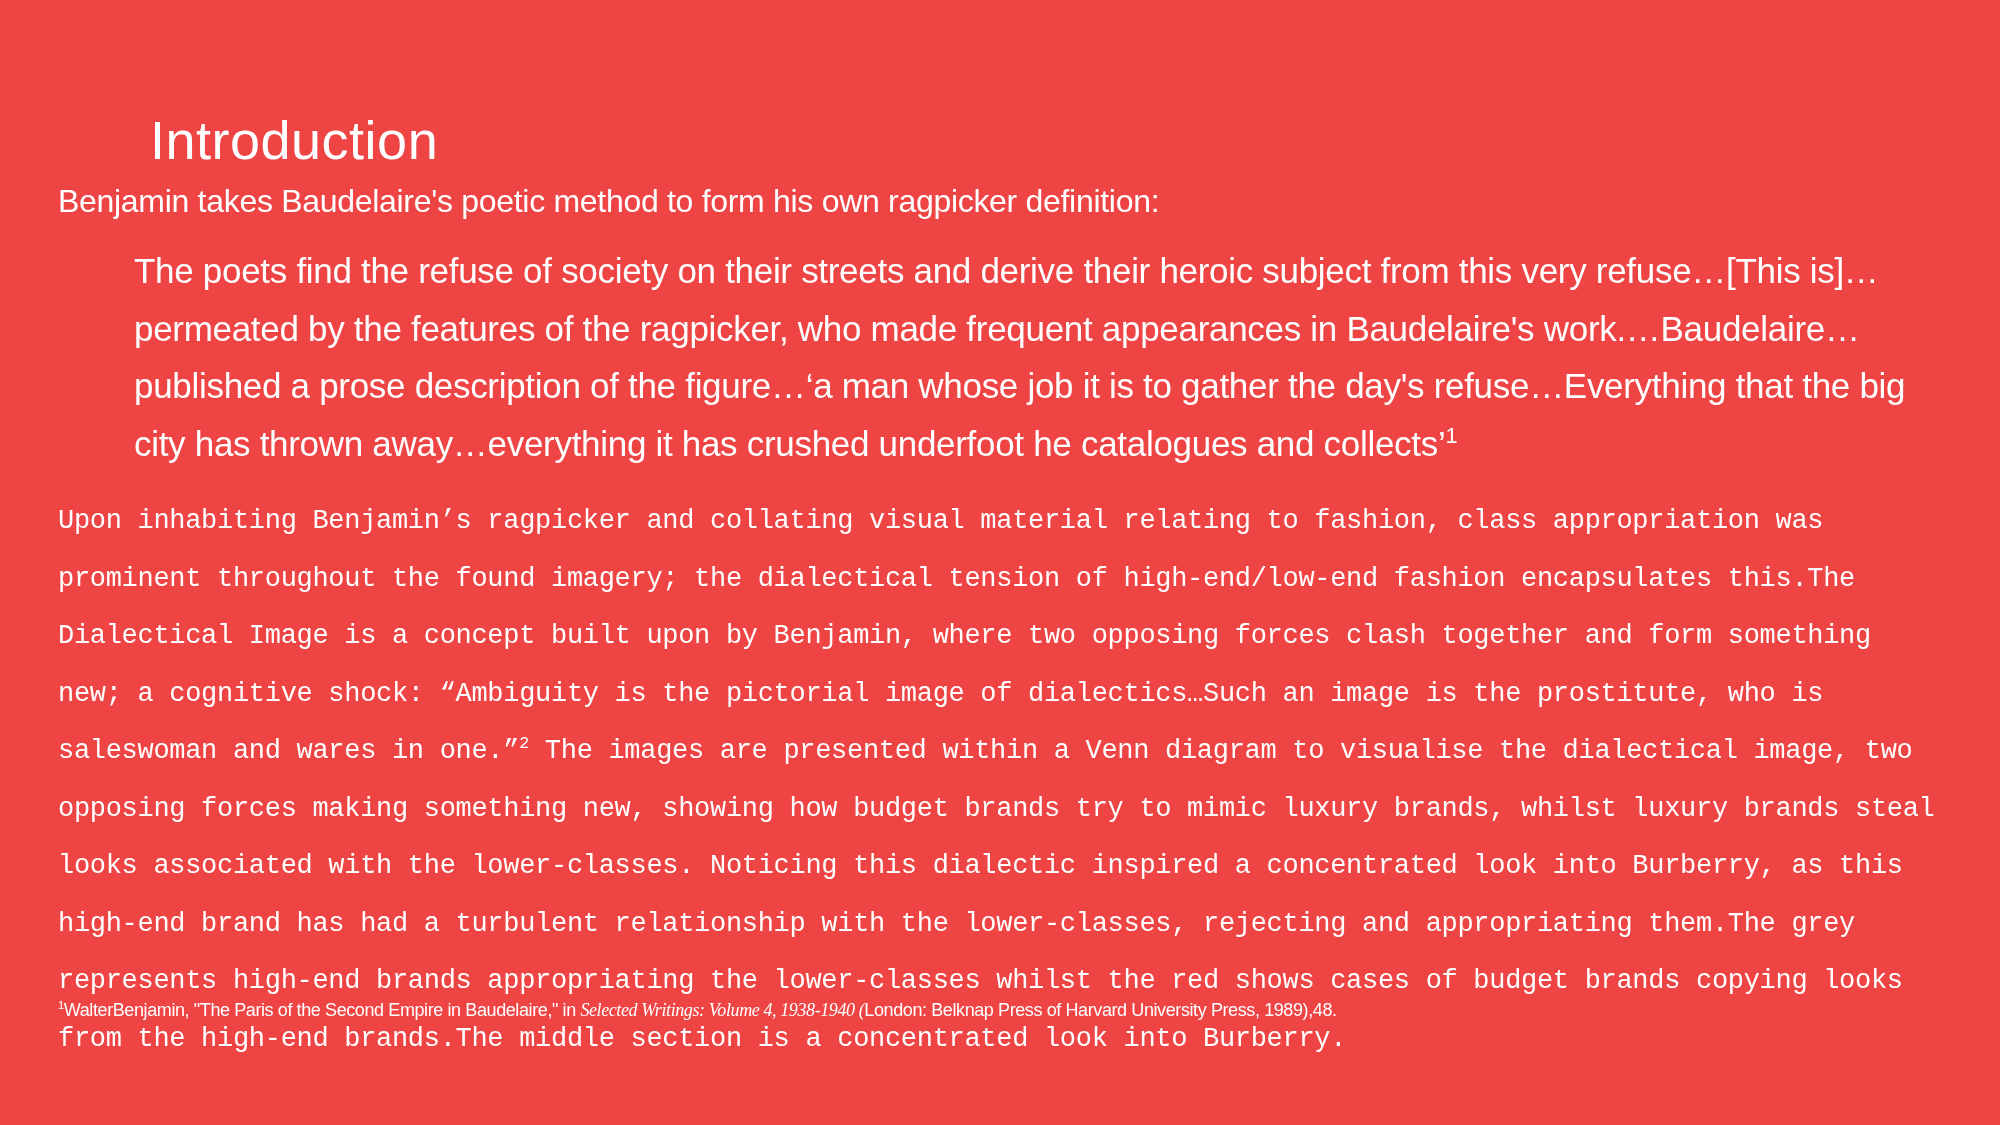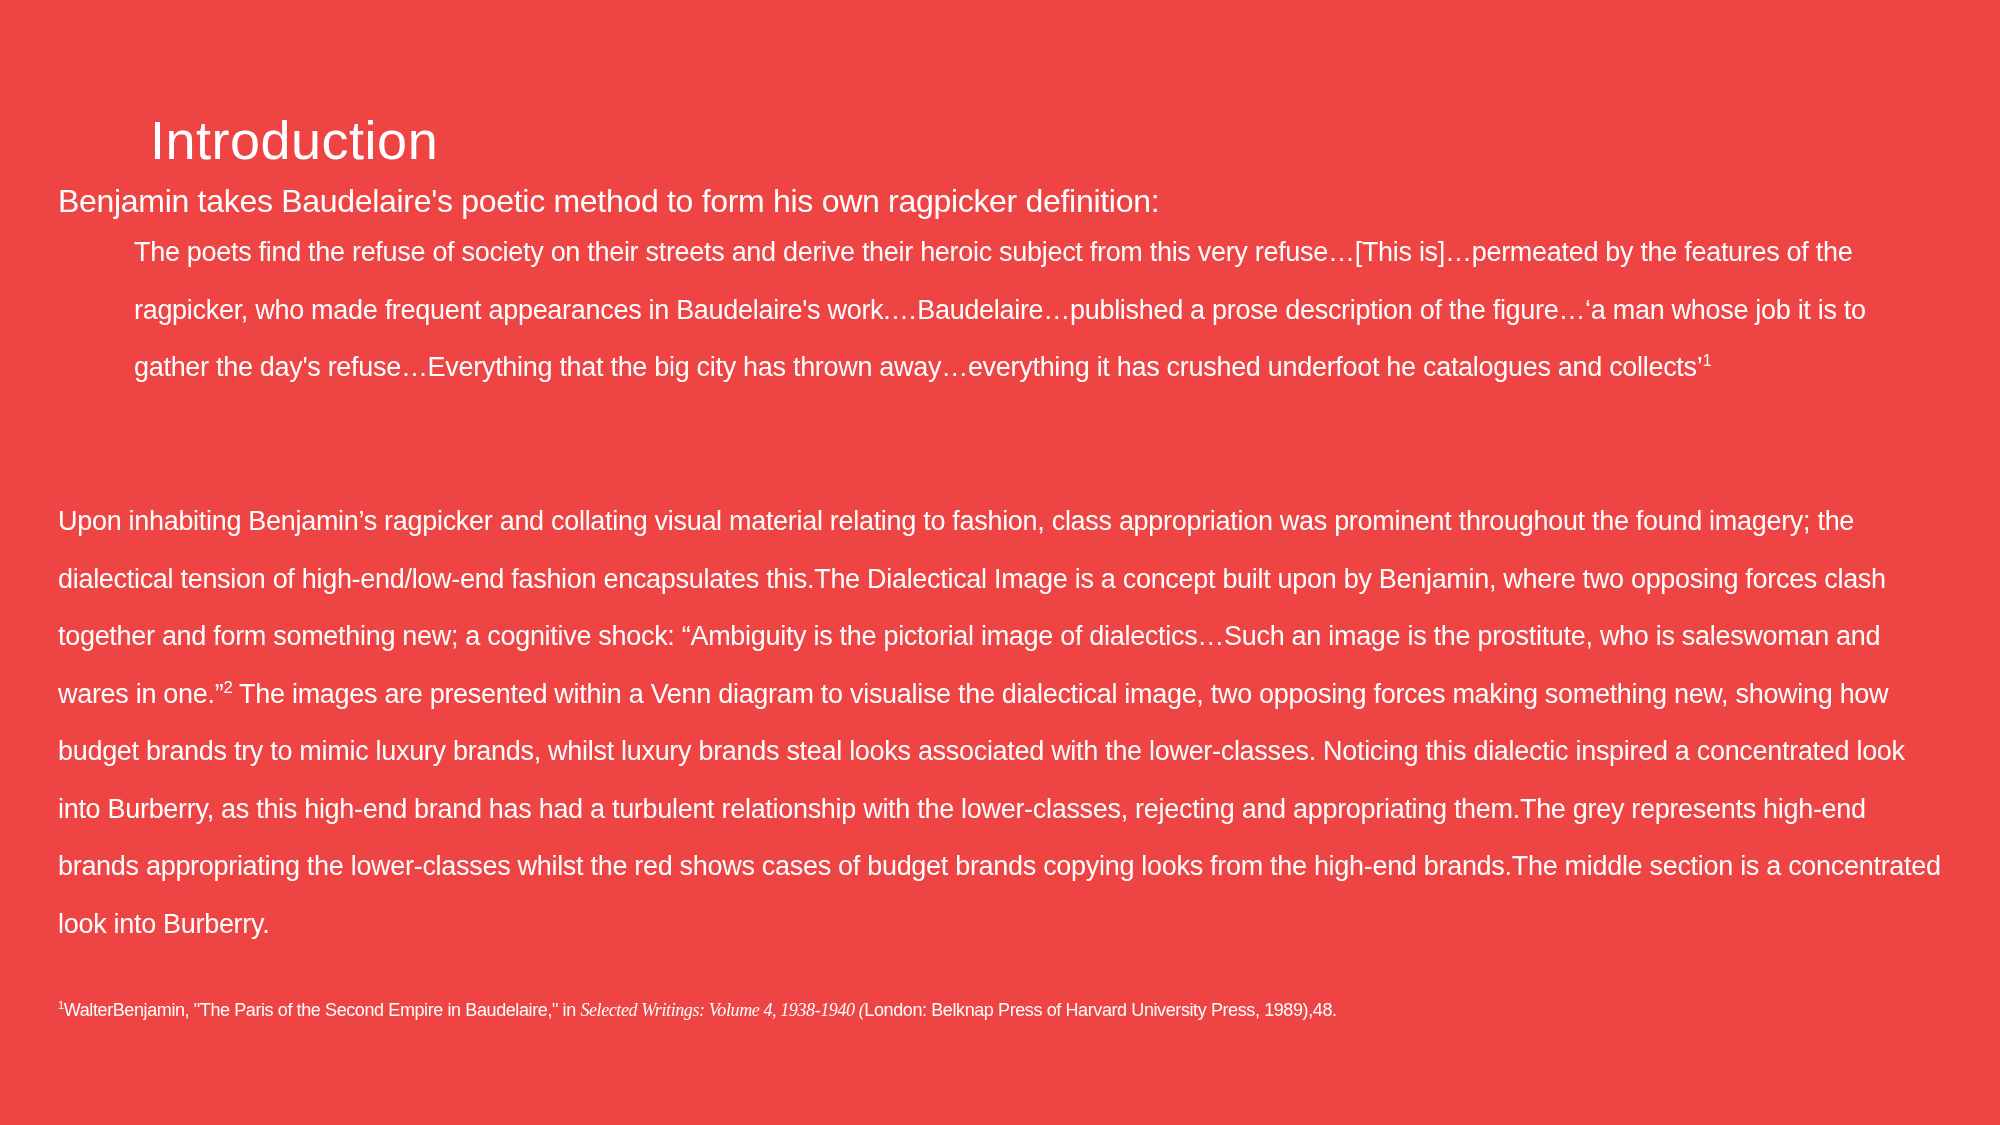--- a/index.html
+++ b/index.html
@@ -31,36 +31,37 @@
     left: 58px;
     top: 173px;
     font-size: 32px;
     letter-spacing: -0.3px;
     line-height: 57.5px;
     white-space: nowrap;
   }
   .block-quote {
     position: absolute;
     left: 134px;
-    top: 224px;
+    top: 242px;
     width: 1780px;
-    font-size: 27px;
+    font-size: 35px;
     letter-spacing: -0.3px;
     line-height: 57.5px;
     text-align: left;
   }
   .body-paragraph {
     position: absolute;
     left: 58px;
     top: 493px;
     width: 1892px;
     font-size: 27px;
     letter-spacing: -0.3px;
     line-height: 57.5px;
     text-align: left;
+    font-family: Liberation Mono, monospace;
   }
   .footnotes {
     position: absolute;
     left: 58px;
     top: 990px;
     width: 1925px;
     font-size: 18px;
     letter-spacing: -0.4px;
     line-height: 41px;
   }

